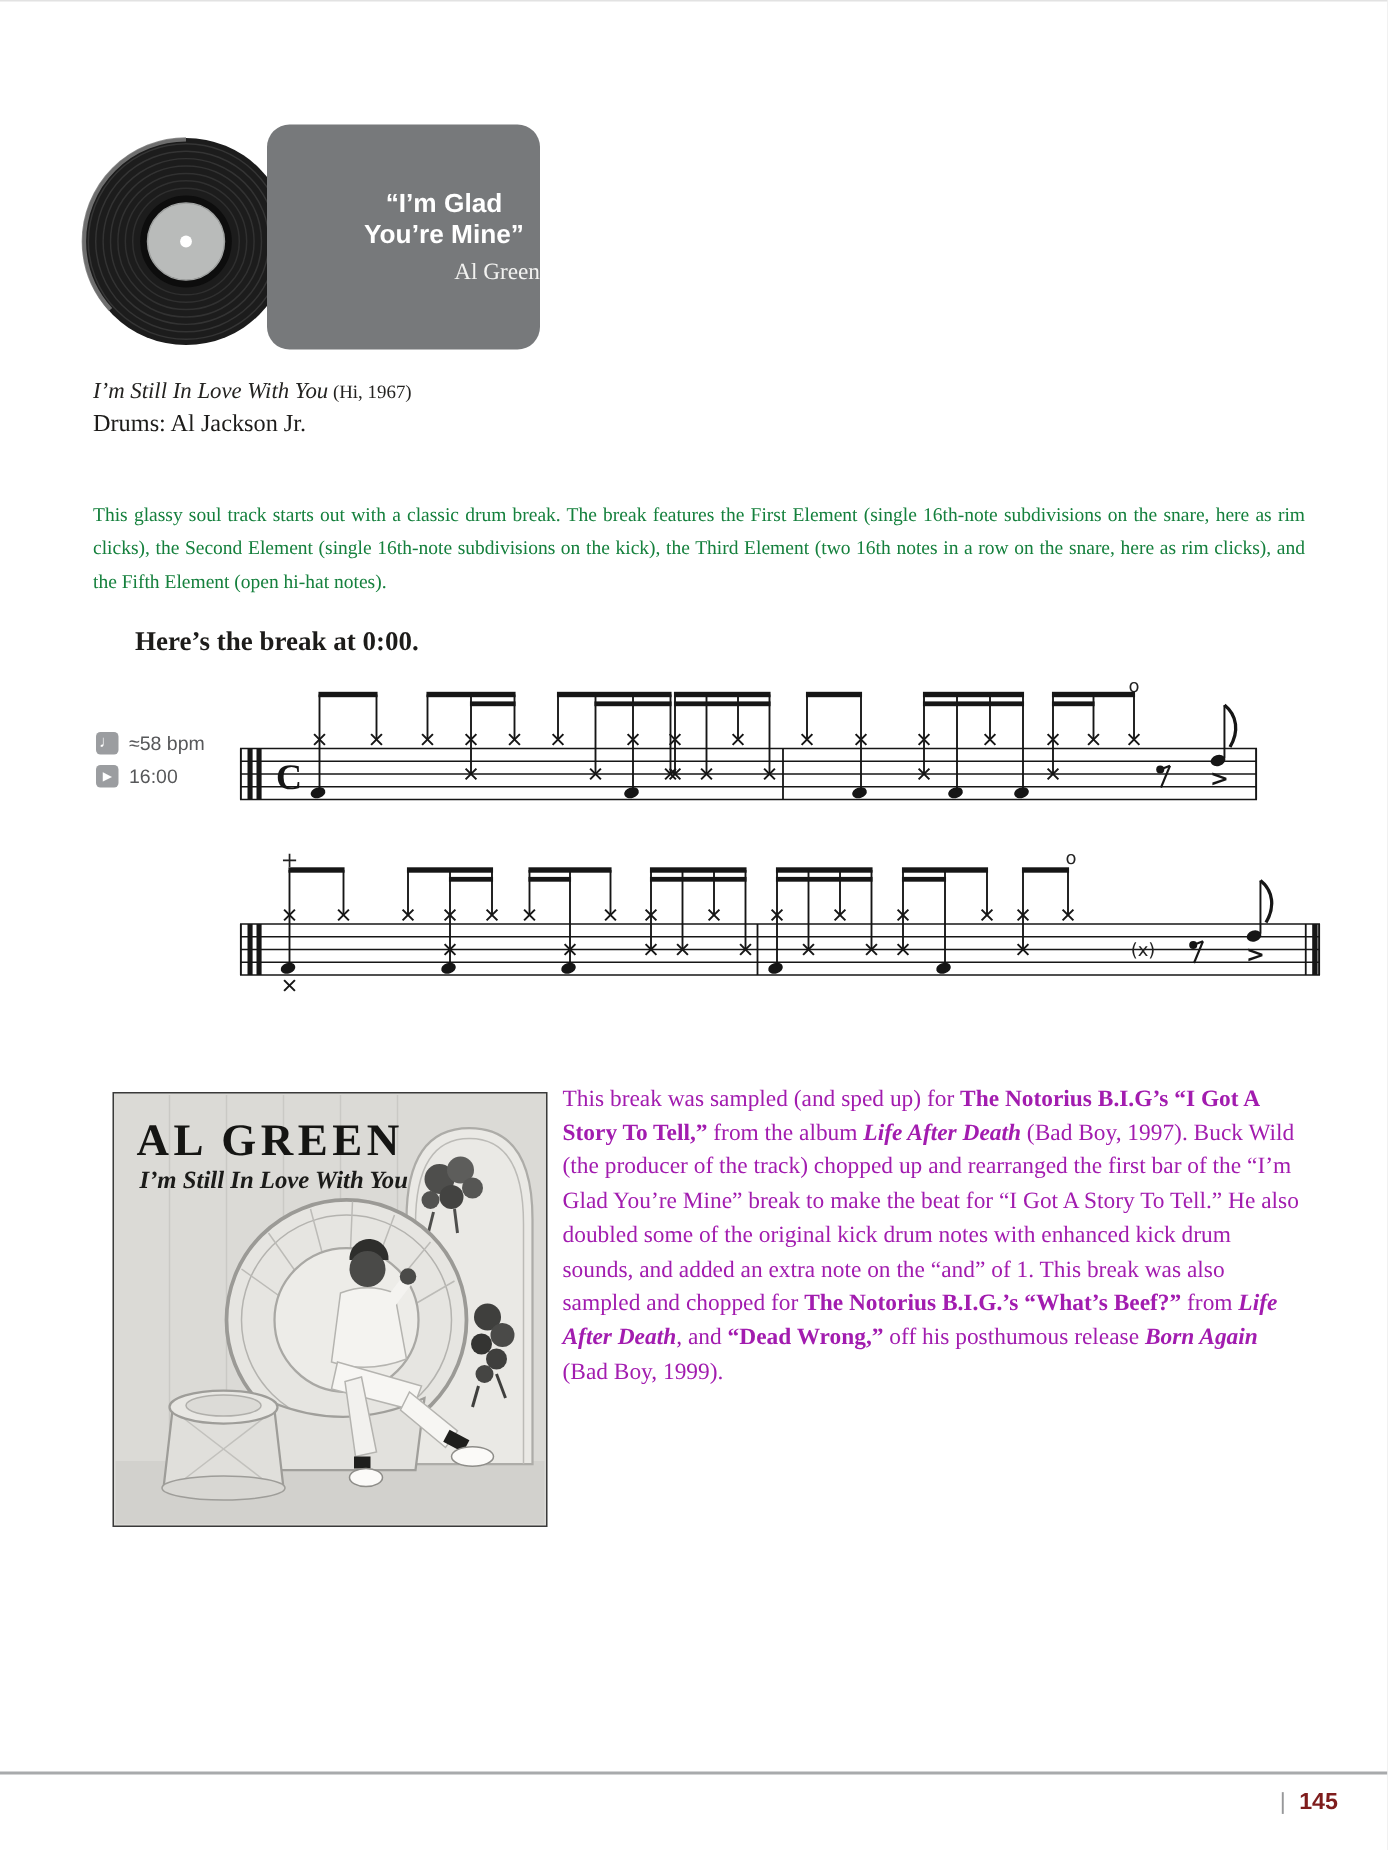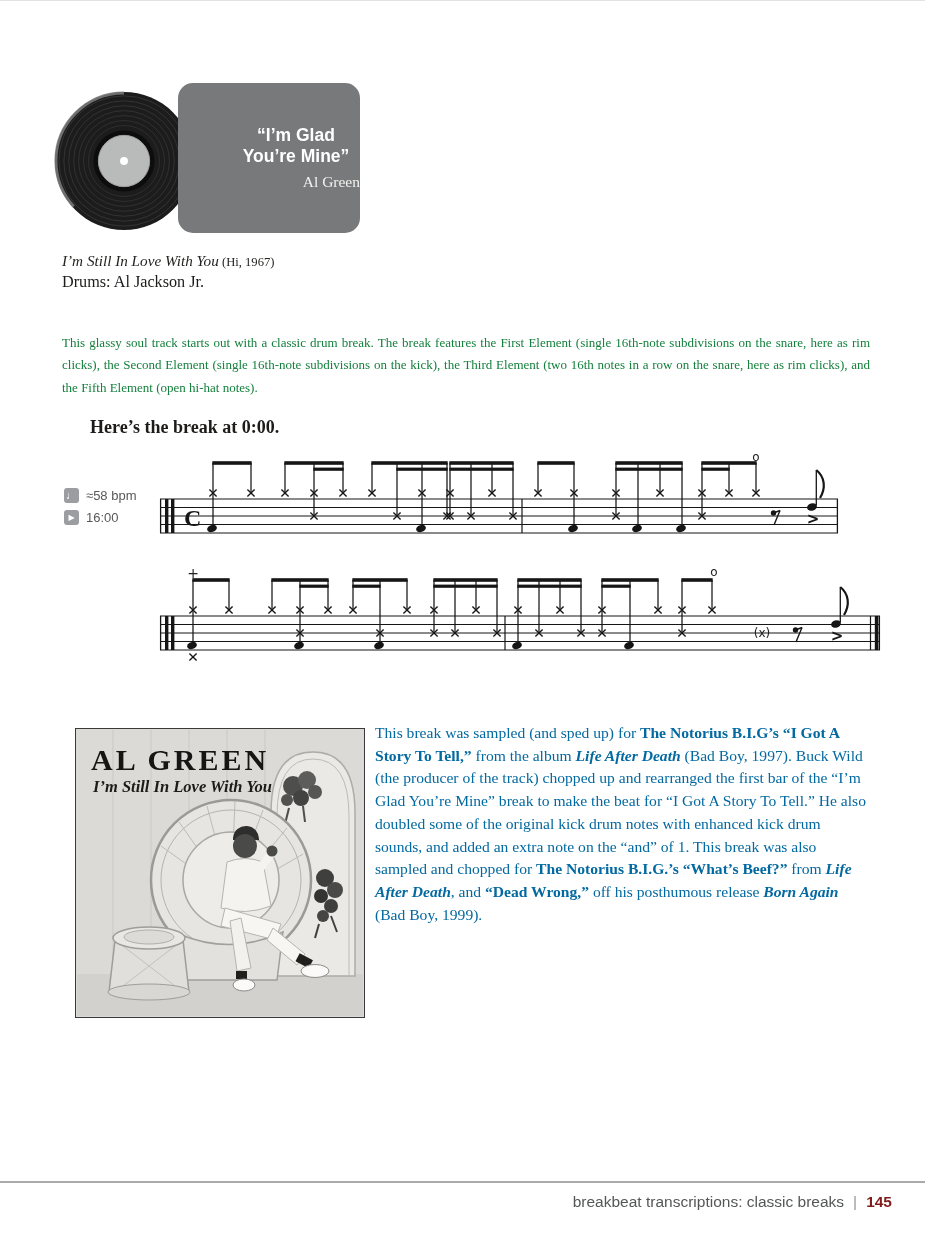--- a/index.html
+++ b/index.html
@@ -31,21 +31,21 @@
   .legend-row{position:absolute;display:flex;align-items:center;height:16px;
       font-family:"Liberation Sans",sans-serif;font-size:13px;color:#57585a;}
   .glyph-badge{display:inline-flex;width:15px;height:15px;border-radius:3px;
       background:#9b9da0;color:#ffffff;align-items:center;justify-content:center;
       margin-right:7px;flex:0 0 15px;}
   .glyph-badge.note{font-size:11px;}
   .glyph-badge.play{font-size:8px;}
 
   
   .sample-par{left:375px;top:721px;width:494px;font-size:15.6px;line-height:22.7px;
-      color:#0369a1;}
+      color:#a21caf;}
   .sample-par .b{font-weight:bold;}
   .sample-par .i{font-style:italic;}
 
   
   .footer-rule{left:0;top:1180px;width:925px;height:2px;background:#a8aaac;}
   .footer{right:33px;top:1192px;font-family:"Liberation Sans",sans-serif;
       font-size:15.5px;color:#555657;display:flex;align-items:baseline;}
   .footer .sep{margin:0 9px;color:#97989a;font-weight:300;}
   .footer .pg{font-weight:bold;color:#7f1d1d;}
 </style>
@@ -391,18 +391,17 @@
     </g>
 
     <text x="16" y="42" font-family="Liberation Serif, serif" font-weight="bold" font-size="30" letter-spacing="3" fill="#151513">AL GREEN</text>
     <text x="18" y="64" font-family="Liberation Serif, serif" font-style="italic" font-weight="bold" font-size="16.5" fill="#1b1b19">I’m Still In Love With You</text>
   </svg>
 
   <div class="abs sample-par"><span>This break was sampled (and sped up) for </span><span class="b">The Notorius B.I.G’s “I Got A Story To Tell,”</span><span> from the album </span><span class="b i">Life After Death</span><span> (Bad Boy, 1997).  Buck Wild (the producer of the track) chopped up and rearranged the first bar of the “I’m Glad You’re Mine” break to make the beat for “I Got A Story To Tell.”  He also doubled some of the original kick drum notes with enhanced kick drum sounds, and added an extra note on the “and” of 1.  This break was also sampled and chopped for </span><span class="b">The Notorius B.I.G.’s “What’s Beef?”</span><span> from </span><span class="b i">Life After Death</span><span>, and </span><span class="b">“Dead Wrong,”</span><span> off his posthumous release </span><span class="b i">Born Again</span><span> (Bad Boy, 1999).</span></div>
 
   <div class="abs footer-rule"></div>
   <div class="abs footer">
-    <span>breakbeat transcriptions: classic breaks</span>
     <span class="sep">|</span>
     <span class="pg">145</span>
   </div>
 
 </div>
 
 </body></html>

